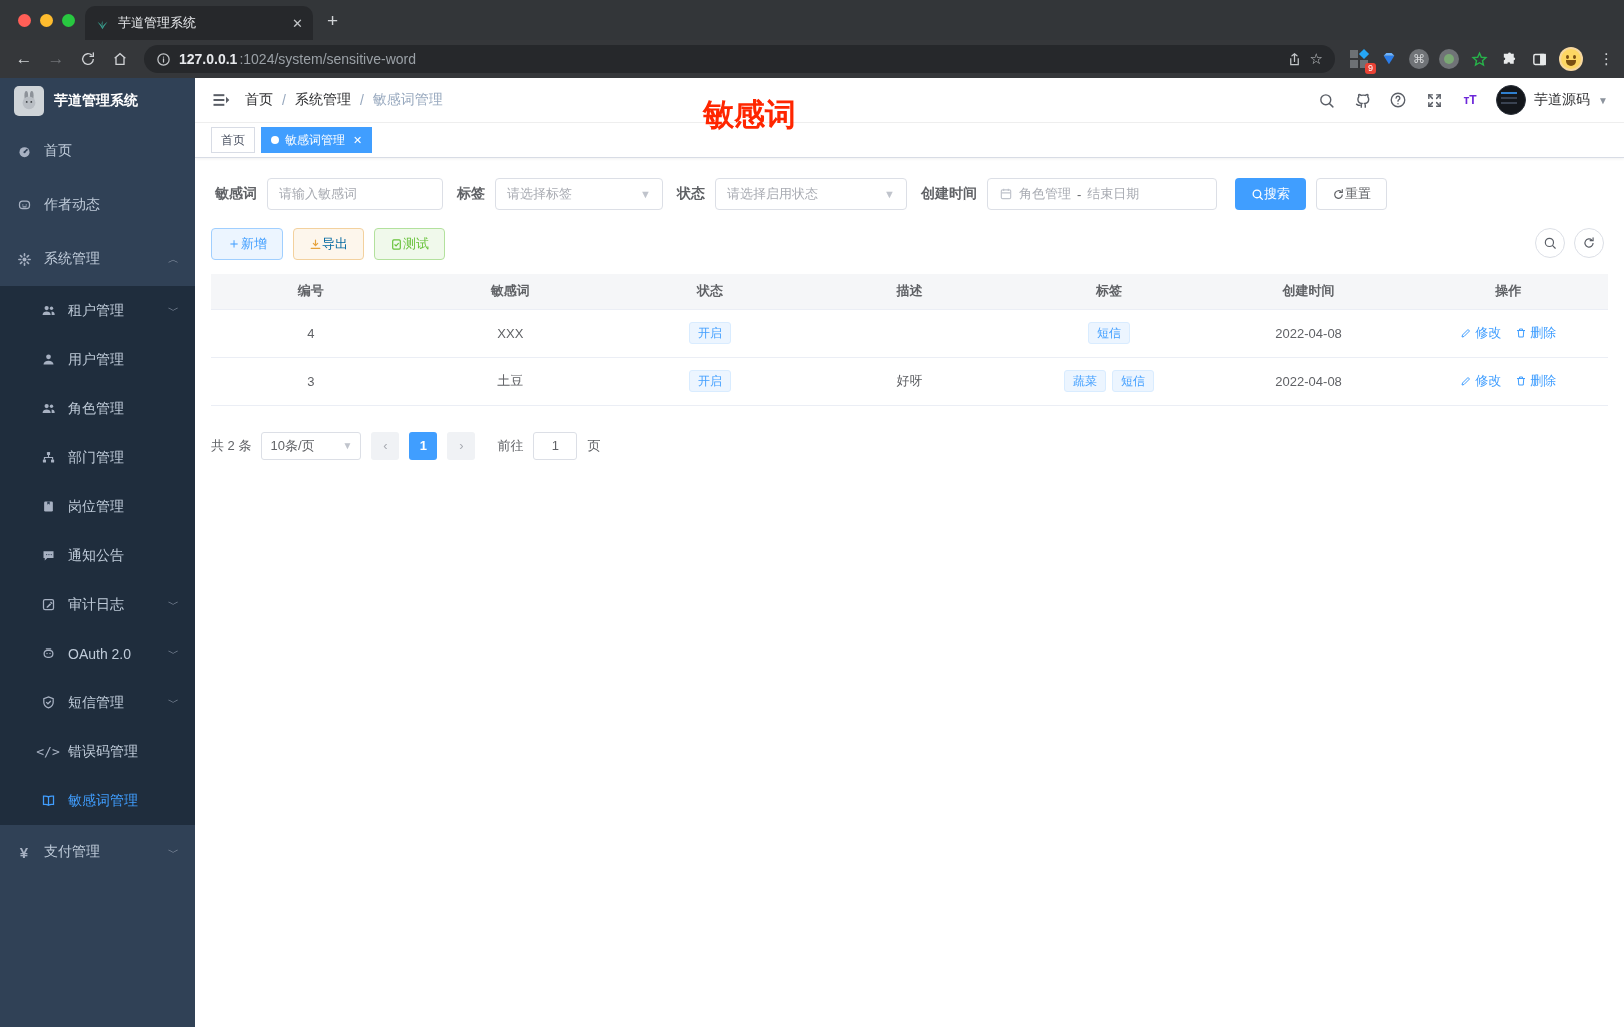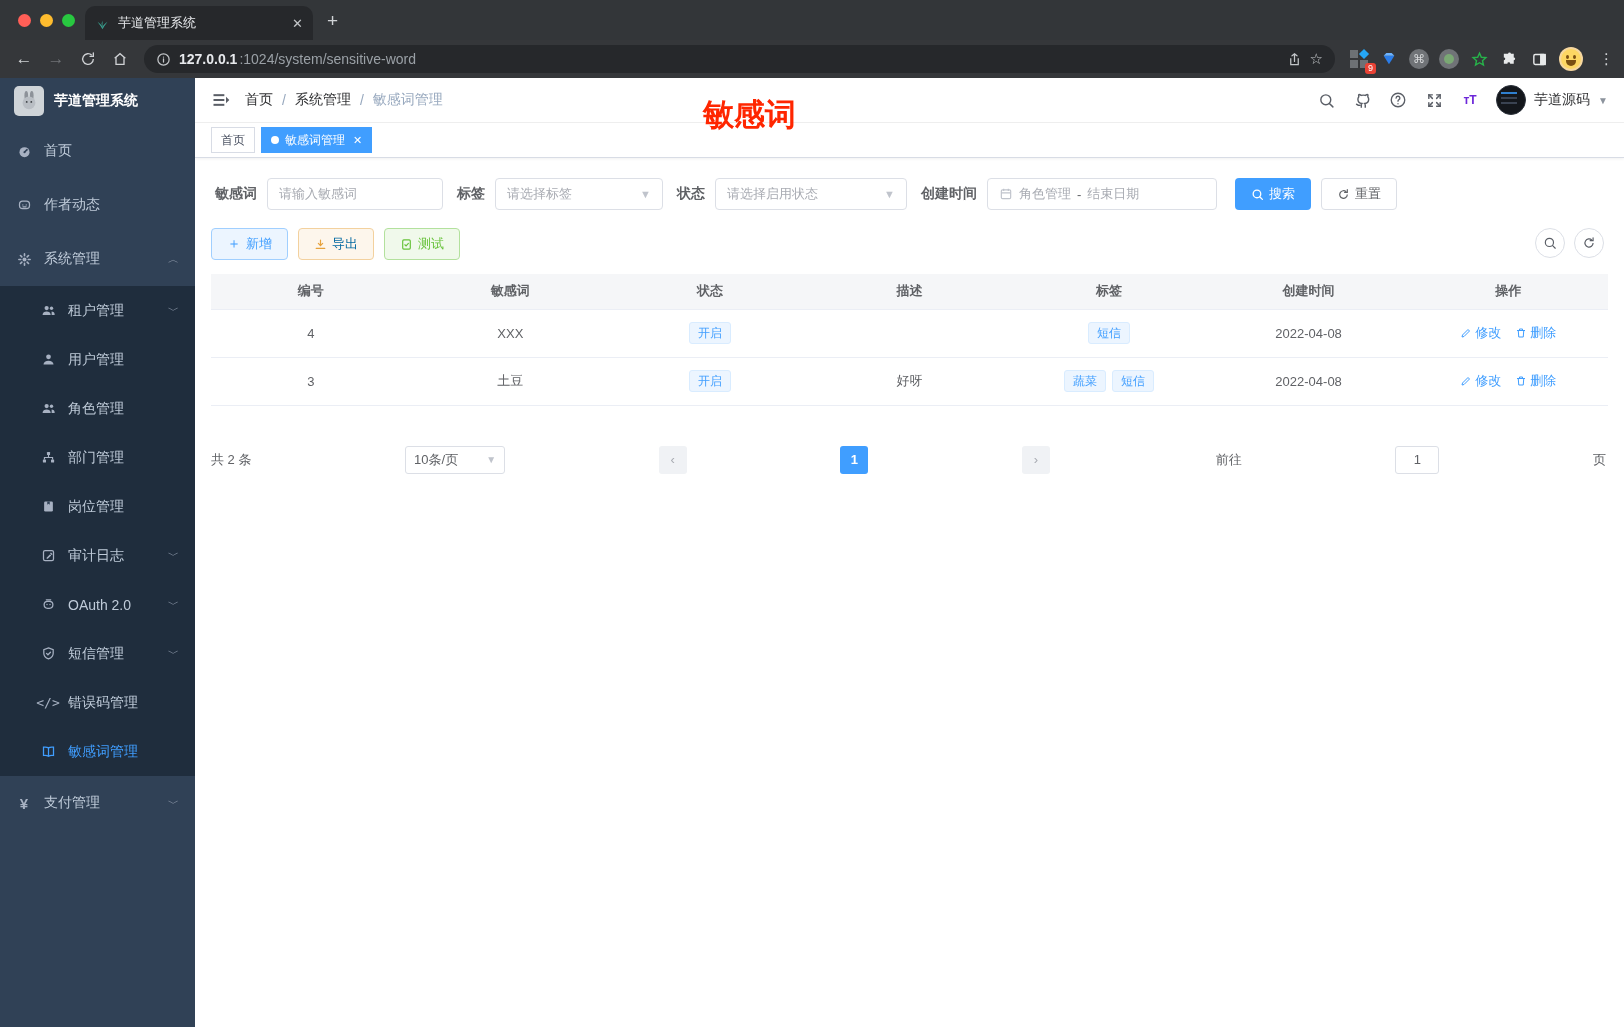--- a/index.html
+++ b/index.html
@@ -90,41 +90,41 @@
   .content { padding:20px 16px 0 16px; flex:1; }
   .filters { display:flex; align-items:center; gap:10px; font-size:14px; color:#606266; flex-wrap:nowrap; }
   .flabel { font-weight:bold; color:#606266; margin-left:4px; white-space:nowrap; }
   .finput { height:32px; border:1px solid #dcdfe6; border-radius:4px; display:flex; align-items:center;
             padding:0 11px; color:#a8abb2; font-size:13px; background:#fff; gap:6px; }
   .finput .ph { white-space:nowrap; }
   .finput .chev { margin-left:auto; color:#c0c4cc; font-size:11px; }
   .w-keyword { width:176px; } .w-tag { width:168px; } .w-status { width:192px; }
   .w-date { width:230px; }
   .btn { height:32px; border-radius:4px; display:inline-flex; align-items:center; justify-content:center;
-         gap:5px; font-size:13px; padding:2px 15px; cursor:pointer; border:1px solid transparent; white-space:nowrap; }
+         font-size:13px; padding:2px 15px; cursor:pointer; border:1px solid transparent; white-space:nowrap; }
   .btn-primary { background:#409eff; color:#fff; }
   .btn-plain { background:#fff; border-color:#dcdfe6; color:#606266; }
   .actions { margin-top:18px; display:flex; align-items:center; gap:10px; position:relative; }
   .btn-add { background:#ecf5ff; border-color:#a0cfff; color:#409eff; }
   .btn-export { background:#fdf6ec; border-color:#f3d19e; color:#0369a1; }
   .btn-test { background:#f0f9eb; border-color:#b3e19d; color:#67c23a; }
   .right-tools { position:absolute; right:4px; top:0; display:flex; gap:9px; }
   .tool-circle { width:30px; height:30px; border-radius:50%; border:1px solid #dcdfe6; background:#fff;
                  display:flex; align-items:center; justify-content:center; color:#5a5e66; cursor:pointer; }
 
   table.grid { width:100%; border-collapse:collapse; table-layout:fixed; margin-top:14px; font-size:13px; }
   table.grid th { background:#f5f6f8; color:#606266; font-weight:bold; height:35px; text-align:center;
                   border-bottom:1px solid #ebeef5; }
   table.grid td { height:48px; text-align:center; color:#606266; border-bottom:1px solid #ebeef5; }
   .tag { display:inline-flex; align-items:center; height:22px; padding:0 8px; background:#ecf5ff;
          border:1px solid #d9ecff; border-radius:3px; color:#409eff; font-size:12px; margin:0 3px; }
   .oplink { color:#409eff; font-size:13px; display:inline-flex; align-items:center; gap:3px;
             margin:0 7px; cursor:pointer; }
 
-  .pager { display:flex; align-items:center; justify-content:space-between; gap:10px; margin-top:40px;
+  .pager { display:flex; align-items:center; justify-content:flex-start; gap:10px; margin-top:26px;
            font-size:13px; color:#606266; padding-right:2px; }
   .psel { width:100px; height:28px; border:1px solid #dcdfe6; border-radius:3px; display:flex;
           align-items:center; padding:0 8px; gap:6px; background:#fff; }
   .psel .chev { margin-left:auto; color:#c0c4cc; font-size:10px; }
   .pbtn { width:28px; height:28px; border-radius:3px; background:#f0f2f5; color:#a8abb2; display:flex;
           align-items:center; justify-content:center; font-size:13px; cursor:pointer; }
   .pbtn.cur { background:#409eff; color:#fff; font-weight:bold; }
   .goto-input { width:44px; height:28px; border:1px solid #dcdfe6; border-radius:3px; display:flex;
                 align-items:center; justify-content:center; color:#606266; background:#fff; }
 </style>
@@ -331,20 +331,33 @@
           <span class="mi-label">部门管理</span>
         </div>
         <div class="menu-item sub">
           <span class="mi-icon">
             <svg width="15" height="15" viewBox="0 0 24 24" fill="none" stroke="currentColor" stroke-width="2">
               <rect x="5" y="4" width="14" height="16" rx="2" fill="currentColor" stroke="none"></rect>
               <path d="M10 4v5l2-1.4L14 9V4" fill="#304156" stroke="none"></path>
             </svg>
           </span>
           <span class="mi-label">岗位管理</span>
+        </div>
+        <div class="menu-item sub">
+          <span class="mi-icon">
+            <svg width="15" height="15" viewBox="0 0 24 24" fill="none" stroke="currentColor" stroke-width="2">
+              <path d="M4 5h16v11H10l-4 4v-4H4z" fill="currentColor" stroke="none"></path>
+              <g fill="#304156" stroke="none">
+                <circle cx="9" cy="10.5" r="1.1"></circle>
+                <circle cx="12.7" cy="10.5" r="1.1"></circle>
+                <circle cx="16.4" cy="10.5" r="1.1"></circle>
+              </g>
+            </svg>
+          </span>
+          <span class="mi-label">通知公告</span>
         </div>
         <div class="menu-item sub">
           <span class="mi-icon">
             <svg width="15" height="15" viewBox="0 0 24 24" fill="none" stroke="currentColor" stroke-width="2">
               <rect x="4" y="4" width="16" height="16" rx="2.5"></rect>
               <path d="M9 15.5l5.5-5.5 1.8 1.8-5.5 5.5H9z" fill="currentColor" stroke="none"></path>
               <path d="M15.7 8.5l1.6 1.6" stroke-linecap="round"></path>
             </svg>
           </span>
           <span class="mi-label">审计日志</span>

